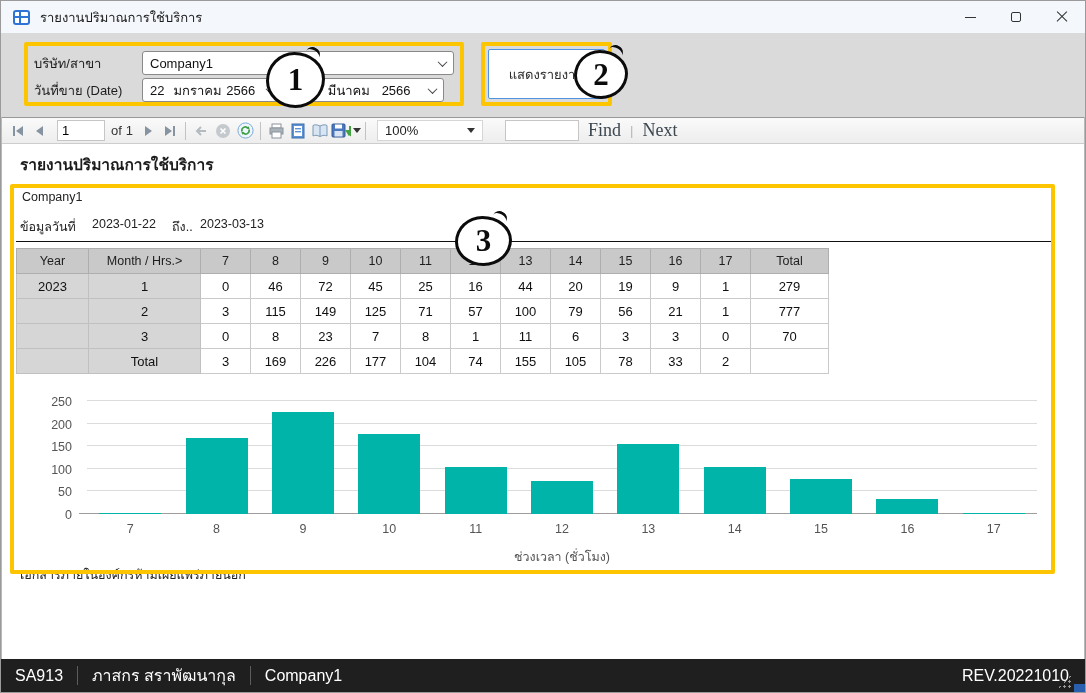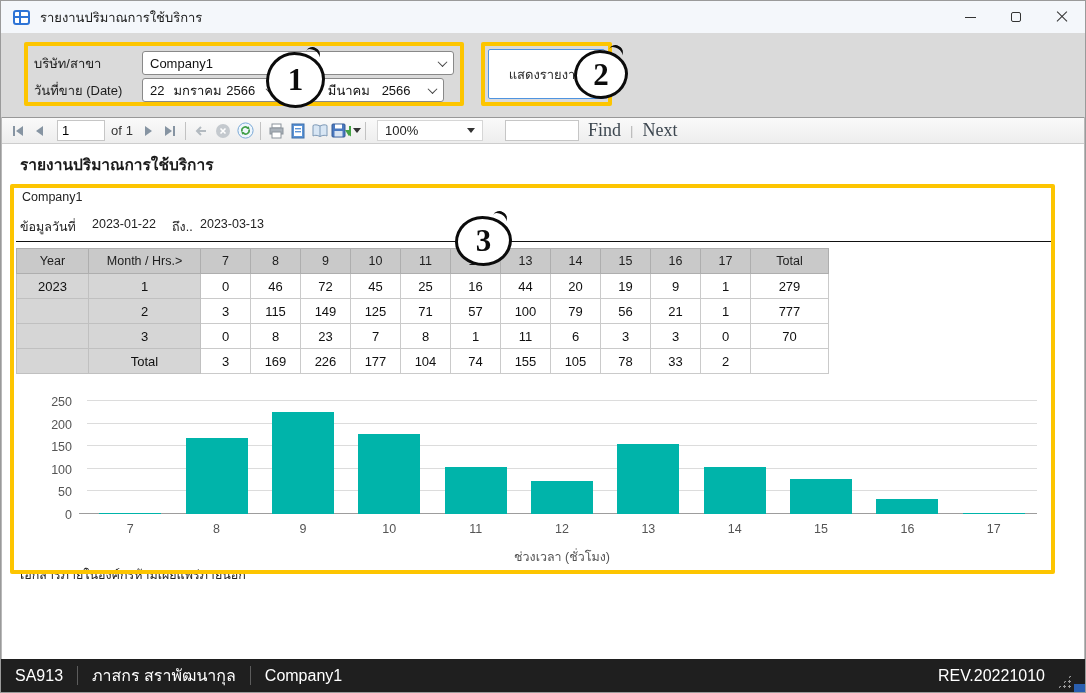--- a/index.html
+++ b/index.html
@@ -89,21 +89,21 @@
   .bar { width:62px; background:#00b4aa; }
   .chart-xlabels { position:absolute; left:85px; top:378px; width:950px; display:flex; }
   .xlab { flex:1; text-align:center; font-size:12.5px; color:#555; }
   .chart-xtitle { position:absolute; left:85px; top:403px; width:950px; text-align:center; font-size:12.5px; color:#555; }
   .rpt-footer { position:absolute; left:18px; top:421px; font-size:12.5px; color:#222; }
 
   
   .statusbar { position:absolute; left:0; right:0; bottom:0; height:33px; background:#1f1f1f; color:#fff; display:flex; align-items:center; font-size:16px; }
   .sb-item { padding:0 14px; white-space:nowrap; }
   .sb-div { width:1px; height:19px; background:#5c5c5c; }
-  .sb-right { margin-left:auto; padding-right:40px; }
+  .sb-right { margin-left:auto; padding-right:16px; }
   .grip { position:absolute; right:13px; bottom:3px; width:15px; height:15px;
           background-image:radial-gradient(circle, #9a9a9a 1.1px, transparent 1.4px);
           background-size:5px 5px; clip-path:polygon(100% 0, 100% 100%, 0 100%); }
   .corner-accent { position:absolute; right:0; bottom:0; width:11px; height:8px; background:#2a5fb0; }
 </style>
 </head>
 <body>
 
 <div class="window">
 

